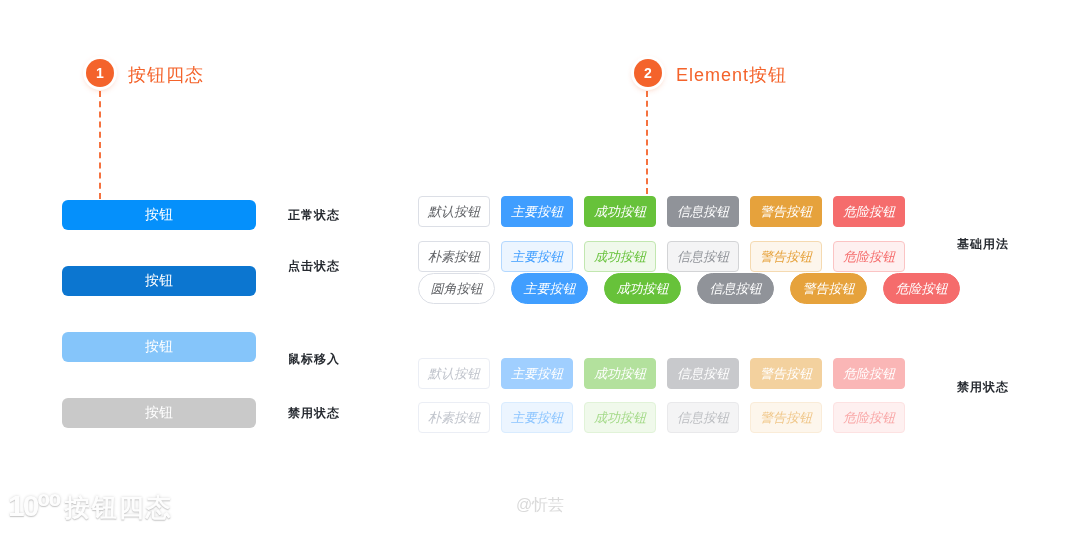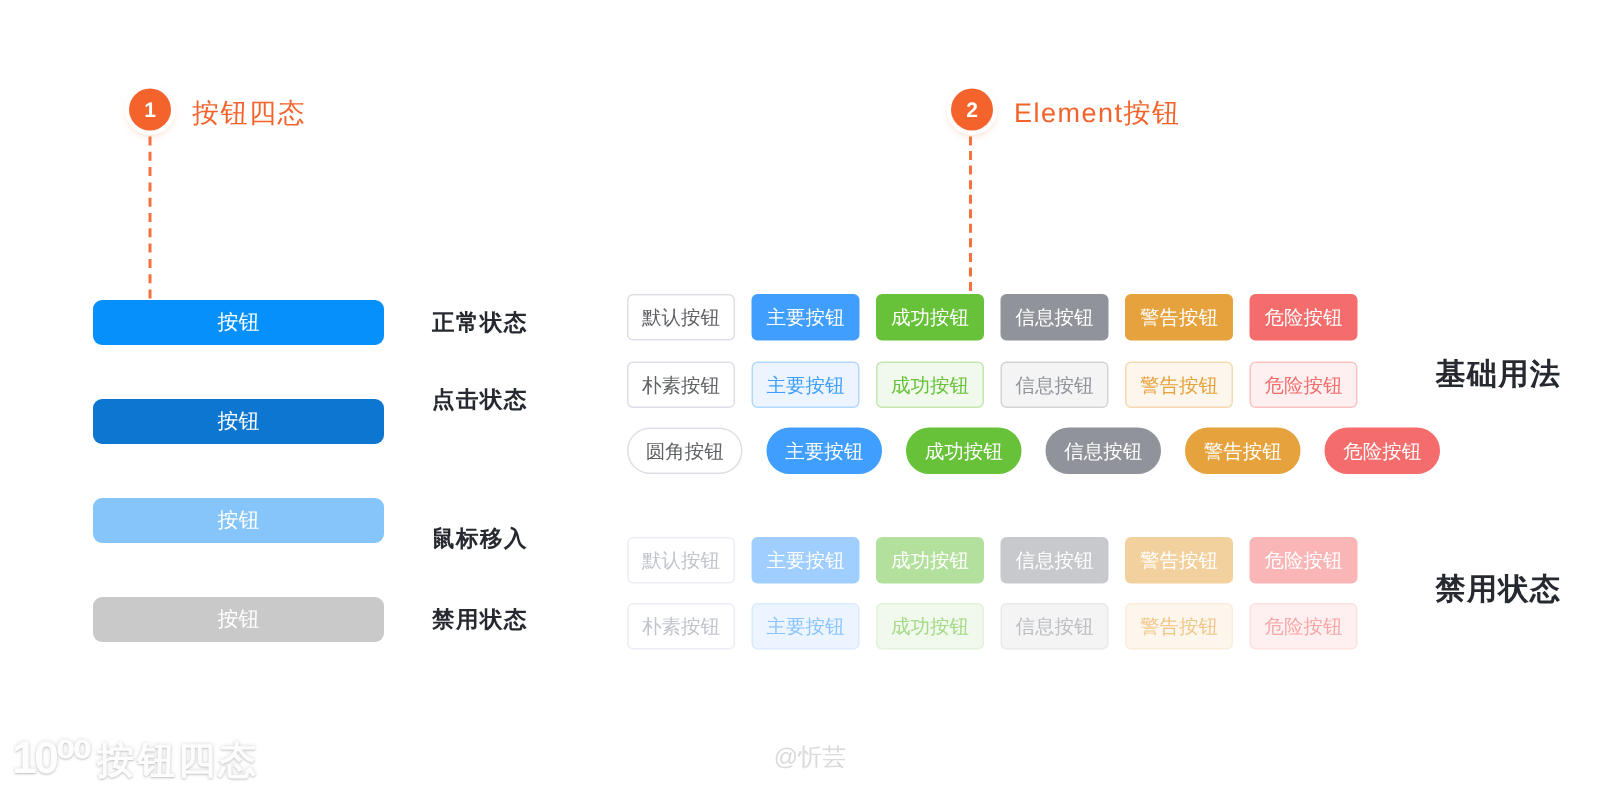--- a/index.html
+++ b/index.html
@@ -31,34 +31,35 @@
   .dash-2 { left:646px; top:91px; height:103px; }
 
   
   .state-btn {
     position:absolute; left:62px; width:194px; height:30px; border-radius:6px;
     color:#fff; font-size:14px; font-weight:500; border:none;
     display:flex; align-items:center; justify-content:center; cursor:pointer;
   }
   .state-label {
     position:absolute; left:288px; height:30px; display:flex; align-items:center;
-    font-size:15px; font-weight:600; color:#262a30; letter-spacing:1px;text-align:center;
+    font-size:12px; font-weight:600; color:#262a30; letter-spacing:1px;text-align:center;
   }
 
   
   .el-row { position:absolute; left:418px; display:flex; gap:11px; }
   .el-btn {
     min-width:72px; height:31px; padding:0 9px; border:1px solid transparent;
     border-radius:4px; font-size:13px; cursor:pointer;
     display:flex; align-items:center; justify-content:center; white-space:nowrap;
     background:#fff;
+    font-style:italic;
   }
   .el-row.round .el-btn { border-radius:16px; min-width:77px; }
   .group-label {
-    position:absolute; left:957px; font-size:20px; font-weight:600;
+    position:absolute; left:957px; font-size:12px; font-weight:600;
     color:#262a30; letter-spacing:1px;
   }
   .group-label-basic { top:236px; }
   .group-label-disabled { top:379px; }
 
   
   .wm-center {
     position:absolute; left:0; right:0; top:495px; text-align:center;
     color:#dadada; font-size:16px;
   }
@@ -105,21 +106,21 @@
         <button class="el-btn" style="background: rgb(245, 108, 108); color: rgb(255, 255, 255); border-color: rgb(245, 108, 108);">危险按钮</button>
       </div>
       <div class="el-row" style="top: 241px;">
         <button class="el-btn" style="background: rgb(255, 255, 255); color: rgb(96, 98, 102); border-color: rgb(220, 223, 230);">朴素按钮</button>
         <button class="el-btn" style="background: rgb(236, 245, 255); color: rgb(64, 158, 255); border-color: rgb(179, 216, 255);">主要按钮</button>
         <button class="el-btn" style="background: rgb(240, 249, 235); color: rgb(103, 194, 58); border-color: rgb(194, 231, 176);">成功按钮</button>
         <button class="el-btn" style="background: rgb(244, 244, 245); color: rgb(144, 147, 153); border-color: rgb(211, 212, 214);">信息按钮</button>
         <button class="el-btn" style="background: rgb(253, 246, 236); color: rgb(230, 162, 60); border-color: rgb(245, 218, 177);">警告按钮</button>
         <button class="el-btn" style="background: rgb(254, 240, 240); color: rgb(245, 108, 108); border-color: rgb(251, 196, 196);">危险按钮</button>
       </div>
-      <div class="el-row round" style="top: 285px; gap: 16px;">
+      <div class="el-row round" style="top: 273px; gap: 16px;">
         <button class="el-btn" style="background: rgb(255, 255, 255); color: rgb(96, 98, 102); border-color: rgb(220, 223, 230);">圆角按钮</button>
         <button class="el-btn" style="background: rgb(64, 158, 255); color: rgb(255, 255, 255); border-color: rgb(64, 158, 255);">主要按钮</button>
         <button class="el-btn" style="background: rgb(103, 194, 58); color: rgb(255, 255, 255); border-color: rgb(103, 194, 58);">成功按钮</button>
         <button class="el-btn" style="background: rgb(144, 147, 153); color: rgb(255, 255, 255); border-color: rgb(144, 147, 153);">信息按钮</button>
         <button class="el-btn" style="background: rgb(230, 162, 60); color: rgb(255, 255, 255); border-color: rgb(230, 162, 60);">警告按钮</button>
         <button class="el-btn" style="background: rgb(245, 108, 108); color: rgb(255, 255, 255); border-color: rgb(245, 108, 108);">危险按钮</button>
       </div>
       <div class="el-row" style="top: 358px;">
         <button class="el-btn" style="background: rgb(255, 255, 255); color: rgb(192, 196, 204); border-color: rgb(235, 238, 245);">默认按钮</button>
         <button class="el-btn" style="background: rgb(160, 207, 255); color: rgb(255, 255, 255); border-color: rgb(160, 207, 255);">主要按钮</button>

